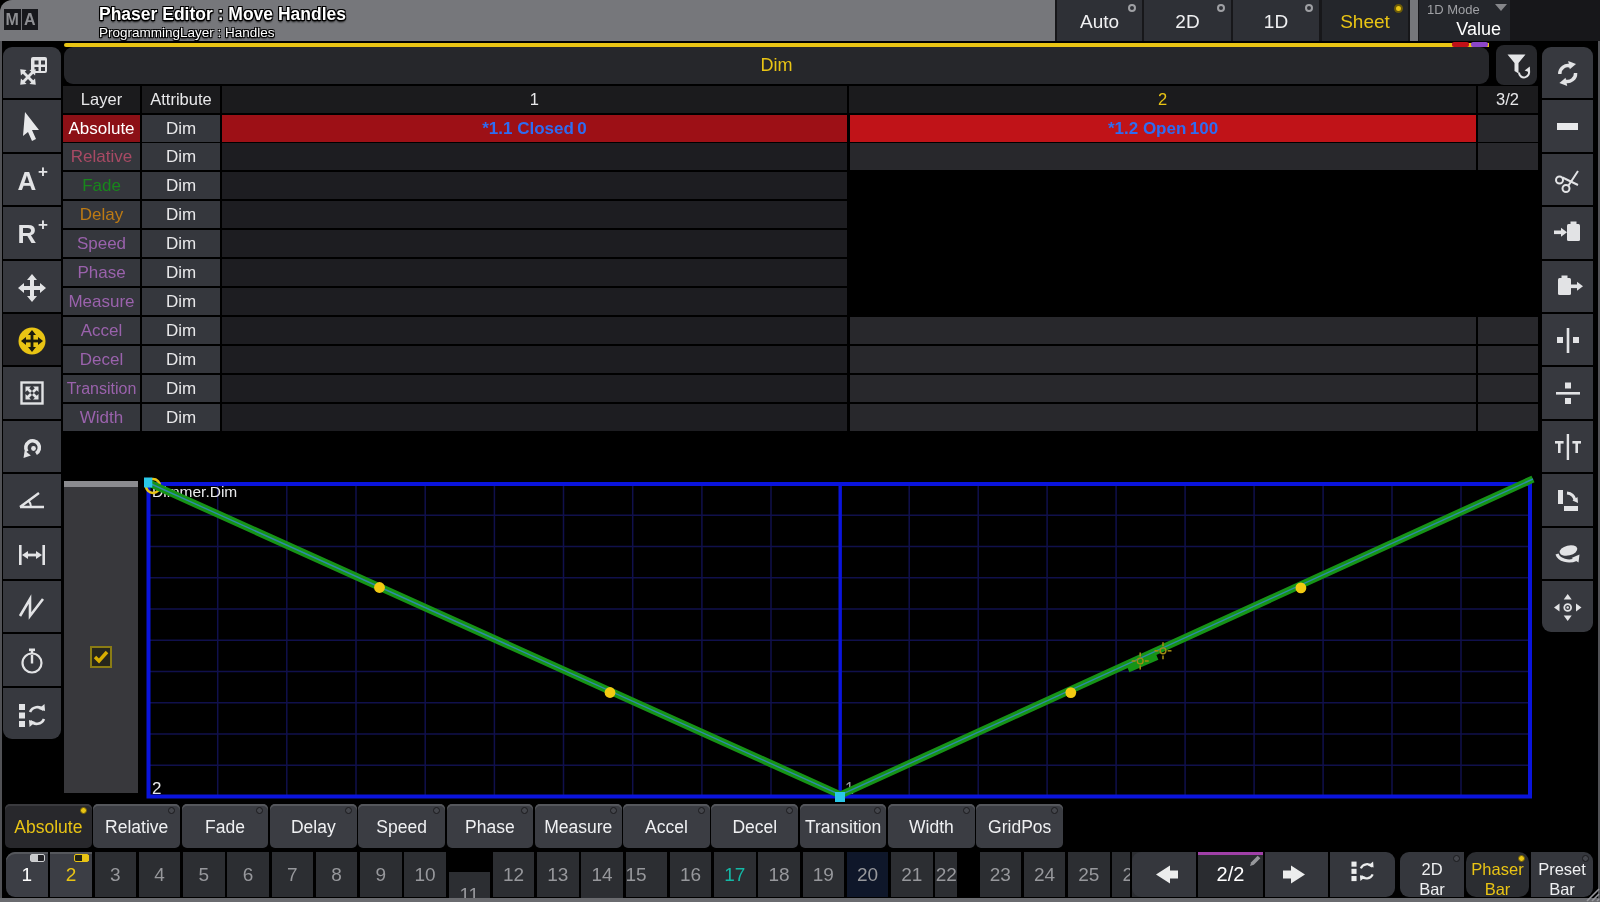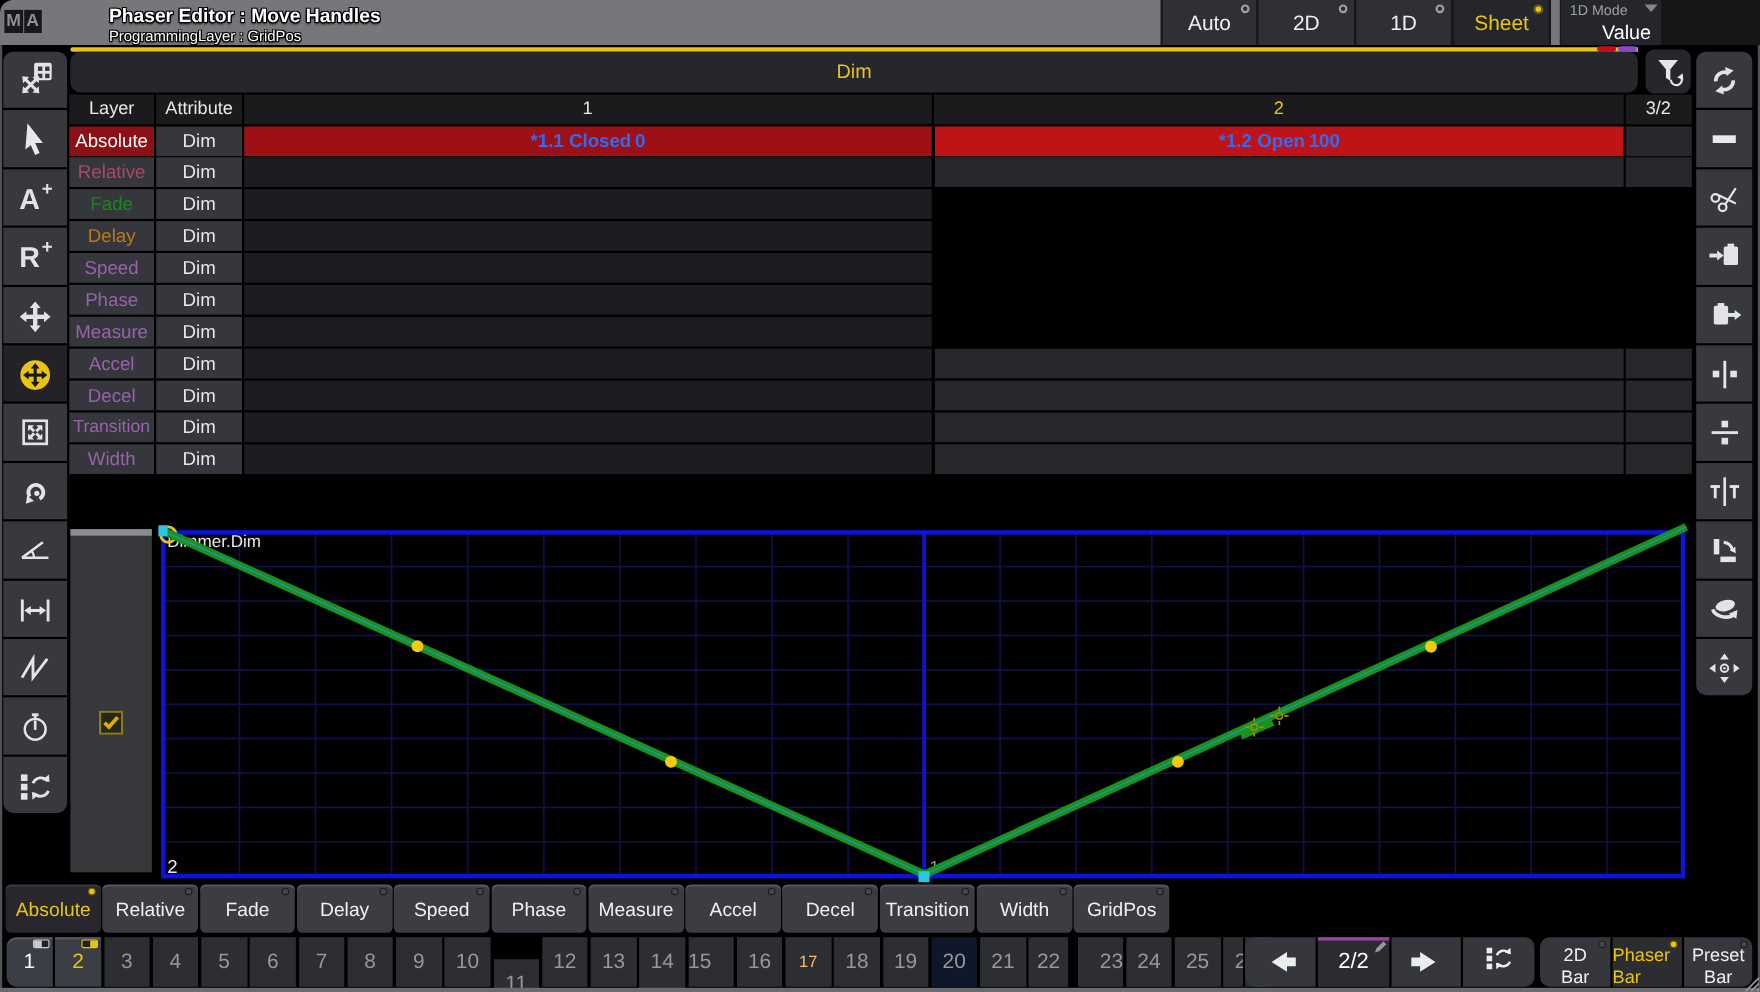--- a/index.html
+++ b/index.html
@@ -5,21 +5,21 @@
 font-family:"Liberation Sans", sans-serif;}
 *{box-sizing:border-box;}
 .abs{position:absolute;}
 .outl{text-shadow:-1px -1px 0 #000,1px -1px 0 #000,-1px 1px 0 #000,1px 1px 0 #000,0 2px 2px #000;}
 </style></head>
 <body>
 <div class="abs" style="left:0px;top:0px;width:1600px;height:41px;background:#76777b;border-radius:12px 0 0 0;"></div>
 <div class="abs" style="left:4px;top:9px;width:16.5px;height:21px;background:#17181c;color:#8e8f93;font-weight:bold;font-size:16px;text-align:center;line-height:21px;">M</div>
 <div class="abs" style="left:21.5px;top:9px;width:16.5px;height:21px;background:#17181c;color:#8e8f93;font-weight:bold;font-size:16px;text-align:center;line-height:21px;">A</div>
 <div class="abs outl" style="left:99px;top:4px;font-size:17.5px;font-weight:bold;color:#fff;">Phaser Editor : Move Handles</div>
-<div class="abs outl" style="left:99px;top:25px;font-size:13.5px;color:#fff;">ProgrammingLayer : GridPos</div>
+<div class="abs outl" style="left:99px;top:25px;font-size:13.5px;color:#fff;">ProgrammingLayer : Handles</div>
 <div class="abs" style="left:1055px;top:0px;width:355px;height:41px;background:#17171a;"></div>
 <div class="abs" style="left:1418px;top:0px;width:182px;height:41px;background:#17171a;"></div>
 <div class="abs" style="left:1057px;top:0;width:85px;height:41px;background:#2e3036;color:#f0f0f2;font-size:19px;text-align:center;line-height:44px;">Auto<div class="abs" style="left:71px;top:4px;width:8px;height:8px;border-radius:50%;border:2px solid #9fa0a4;"></div></div>
 <div class="abs" style="left:1144px;top:0;width:87px;height:41px;background:#2e3036;color:#f0f0f2;font-size:19px;text-align:center;line-height:44px;">2D<div class="abs" style="left:73px;top:4px;width:8px;height:8px;border-radius:50%;border:2px solid #9fa0a4;"></div></div>
 <div class="abs" style="left:1233px;top:0;width:86px;height:41px;background:#2e3036;color:#f0f0f2;font-size:19px;text-align:center;line-height:44px;">1D<div class="abs" style="left:72px;top:4px;width:8px;height:8px;border-radius:50%;border:2px solid #9fa0a4;"></div></div>
 <div class="abs" style="left:1322px;top:0;width:86px;height:41px;background:#24262b;color:#e9c414;font-size:19px;text-align:center;line-height:44px;">Sheet<div class="abs" style="left:72px;top:4px;width:9px;height:9px;border-radius:50%;background:#e9c414;border:2px solid #6b5a08;"></div></div>
 <div class="abs" style="left:1420px;top:0;width:87px;height:41px;background:#24262b;">
     <div class="abs" style="left:8px;top:2px;font-size:13px;color:#9fa0a4;">Values</div>
     <div class="abs" style="right:9px;bottom:1px;font-size:18px;color:#fff;">Abs+Rel</div>
     <div class="abs" style="right:3px;top:4px;width:0;height:0;border-left:6px solid transparent;border-right:6px solid transparent;border-top:7px solid #86878b;"></div>
@@ -320,27 +320,27 @@
 <div class="abs" style="left:271.5px;top:852px;width:41.5px;height:45px;background:#2c2e32;color:#97989c;font-size:19px;text-align:center;line-height:45px;overflow:hidden;">7</div>
 <div class="abs" style="left:315.75px;top:852px;width:41.5px;height:45px;background:#2c2e32;color:#97989c;font-size:19px;text-align:center;line-height:45px;overflow:hidden;">8</div>
 <div class="abs" style="left:360.0px;top:852px;width:41.5px;height:45px;background:#2c2e32;color:#97989c;font-size:19px;text-align:center;line-height:45px;overflow:hidden;">9</div>
 <div class="abs" style="left:404.25px;top:852px;width:41.5px;height:45px;background:#2c2e32;color:#97989c;font-size:19px;text-align:center;line-height:45px;overflow:hidden;">10</div>
 <div class="abs" style="left:448.5px;top:852px;width:41.5px;height:55px;background:#2c2e32;color:#97989c;font-size:19px;text-align:center;line-height:45px;overflow:hidden;margin-top:20px;">11</div>
 <div class="abs" style="left:492.75px;top:852px;width:41.5px;height:45px;background:#2c2e32;color:#97989c;font-size:19px;text-align:center;line-height:45px;overflow:hidden;">12</div>
 <div class="abs" style="left:537.0px;top:852px;width:41.5px;height:45px;background:#2c2e32;color:#97989c;font-size:19px;text-align:center;line-height:45px;overflow:hidden;">13</div>
 <div class="abs" style="left:581.25px;top:852px;width:41.5px;height:61px;background:#2c2e32;color:#97989c;font-size:19px;text-align:center;line-height:45px;overflow:hidden;">14</div>
 <div class="abs" style="left:625.5px;top:852px;width:41.5px;height:45px;background:#2c2e32;color:#97989c;font-size:19px;line-height:45px;overflow:hidden;">15</div>
 <div class="abs" style="left:669.75px;top:852px;width:41.5px;height:45px;background:#2c2e32;color:#97989c;font-size:19px;text-align:center;line-height:45px;overflow:hidden;">16</div>
-<div class="abs" style="left:714.0px;top:852px;width:41.5px;height:45px;background:#2c2e32;color:#fdba74;font-size:15px;text-align:center;line-height:45px;overflow:hidden;">17</div>
+<div class="abs" style="left:714.0px;top:852px;width:41.5px;height:45px;background:#2c2e32;color:#14b8a6;font-size:19px;text-align:center;line-height:45px;overflow:hidden;">17</div>
 <div class="abs" style="left:758.25px;top:852px;width:41.5px;height:45px;background:#2c2e32;color:#97989c;font-size:19px;text-align:center;line-height:45px;overflow:hidden;">18</div>
 <div class="abs" style="left:802.5px;top:852px;width:41.5px;height:45px;background:#2c2e32;color:#97989c;font-size:19px;text-align:center;line-height:45px;overflow:hidden;">19</div>
 <div class="abs" style="left:846.75px;top:852px;width:41.5px;height:45px;background:#0f172a;color:#97989c;font-size:19px;text-align:center;line-height:45px;overflow:hidden;">20</div>
 <div class="abs" style="left:891.0px;top:852px;width:41.5px;height:45px;background:#2c2e32;color:#97989c;font-size:19px;text-align:center;line-height:45px;overflow:hidden;">21</div>
-<div class="abs" style="left:935.25px;top:852px;width:36px;height:45px;background:#2c2e32;color:#97989c;font-size:19px;text-align:center;line-height:45px;overflow:hidden;">22</div>
-<div class="abs" style="left:979.5px;top:852px;width:41.5px;height:45px;background:#2c2e32;color:#97989c;font-size:19px;text-align:right;line-height:45px;overflow:hidden;">23</div>
+<div class="abs" style="left:935.25px;top:852px;width:22px;height:45px;background:#2c2e32;color:#97989c;font-size:19px;text-align:center;line-height:45px;overflow:hidden;">22</div>
+<div class="abs" style="left:979.5px;top:852px;width:41.5px;height:45px;background:#2c2e32;color:#97989c;font-size:19px;text-align:center;line-height:45px;overflow:hidden;">23</div>
 <div class="abs" style="left:1023.75px;top:852px;width:41.5px;height:45px;background:#2c2e32;color:#97989c;font-size:19px;text-align:center;line-height:45px;overflow:hidden;">24</div>
 <div class="abs" style="left:1068.0px;top:852px;width:41.5px;height:45px;background:#2c2e32;color:#97989c;font-size:19px;text-align:center;line-height:45px;overflow:hidden;">25</div>
 <div class="abs" style="left:1112.25px;top:852px;width:41.5px;height:45px;background:#2c2e32;color:#97989c;font-size:19px;text-align:center;line-height:45px;overflow:hidden;">26</div>
 <div class="abs" style="left:1130px;top:852px;width:2px;height:45px;background:#000;"></div>
 <div class="abs" style="left:1132px;top:852px;width:64px;height:45px;background:#35373d;border-radius:9px 0 0 9px;"><svg width="64" height="45" viewBox="0 0 64 45">
       <path d="M24 22.5 l14 -9 v5 h8 v8 h-8 v5 z" fill="#eceded"></path>
     </svg></div>
 <div class="abs" style="left:1198px;top:852px;width:65px;height:45px;background:#2a2c30;color:#fff;font-size:20px;text-align:center;line-height:45px;">2/2<div class="abs" style="left:0;top:0;width:65px;height:3px;background:#a040a8;"></div><svg class="abs" style="right:1px;top:2px" width="14" height="14" viewBox="0 0 14 14">
       <path d="M2 12 l1.2 -3.8 6.5 -6.5 2.6 2.6 -6.5 6.5 z" fill="#97989c"></path>
     </svg></div>
@@ -350,21 +350,21 @@
 <div class="abs" style="left:1330px;top:852px;width:65px;height:45px;background:#35373d;border-radius:0 9px 9px 0;text-align:center;"><svg width="65" height="45" viewBox="0 0 58 53" style="margin-top:-4px">
       <rect x="16" y="16" width="6" height="6" fill="#eceded"></rect>
       <rect x="16" y="24.5" width="6" height="6" fill="#eceded"></rect>
       <rect x="16" y="33" width="6" height="6" fill="#eceded"></rect>
       <path d="M27 24 a 8 8 0 0 1 13.5 -2" fill="none" stroke="#eceded" stroke-width="2.6"></path>
       <path d="M41.5 16 l0.5 7 -6.5 -2 z" fill="#eceded"></path>
       <path d="M41 31 a 8 8 0 0 1 -13.5 2" fill="none" stroke="#eceded" stroke-width="2.6"></path>
       <path d="M26.5 39 l-0.5 -7 6.5 2 z" fill="#eceded"></path>
     </svg></div>
 <div class="abs" style="left:1400px;top:852px;width:64px;height:45px;background:#35373d;border-radius:9px 0 0 9px;color:#eff0f2;font-size:16.5px;text-align:center;line-height:20px;padding-top:7px;">2D<br>Bar<div class="abs" style="right:4px;top:3px;width:7px;height:7px;border-radius:50%;background:#44464c;border:1.5px solid #1b1b1e;"></div></div>
-<div class="abs" style="left:1466px;top:852px;width:63px;height:45px;background:#2b2d31;color:#e9c414;font-size:16.5px;line-height:20px;padding-top:7px;">Phaser<br>Bar<div class="abs" style="right:4px;top:3px;width:7px;height:7px;border-radius:50%;background:#e9c414;border:1px solid #6b5a08;"></div></div>
+<div class="abs" style="left:1466px;top:852px;width:63px;height:45px;background:#2b2d31;color:#e9c414;font-size:16.5px;text-align:center;line-height:20px;padding-top:7px;border-radius:10px;">Phaser<br>Bar<div class="abs" style="right:4px;top:3px;width:7px;height:7px;border-radius:50%;background:#e9c414;border:1px solid #6b5a08;"></div></div>
 <div class="abs" style="left:1531px;top:852px;width:62px;height:45px;background:#35373d;border-radius:0 9px 9px 0;color:#eff0f2;font-size:16.5px;text-align:center;line-height:20px;padding-top:7px;">Preset<br>Bar<div class="abs" style="right:4px;top:3px;width:7px;height:7px;border-radius:50%;background:#44464c;border:1.5px solid #1b1b1e;"></div></div>
 <div class="abs" style="left:0px;top:41px;width:2px;height:861px;background:#515256;"></div>
 <div class="abs" style="left:1598px;top:41px;width:2px;height:861px;background:#515256;"></div>
 <div class="abs" style="left:0px;top:898px;width:1600px;height:4px;background:#6a6b6f;"></div>
 <div class="abs" style="left:1584px;top:886px;width:16px;height:16px;"><svg width="16" height="16" viewBox="0 0 16 16">
       <g stroke="#97989c" stroke-width="1.6">
         <line x1="15" y1="3" x2="3" y2="15"></line>
         <line x1="15" y1="8" x2="8" y2="15"></line>
         <line x1="15" y1="13" x2="13" y2="15"></line>
       </g>

